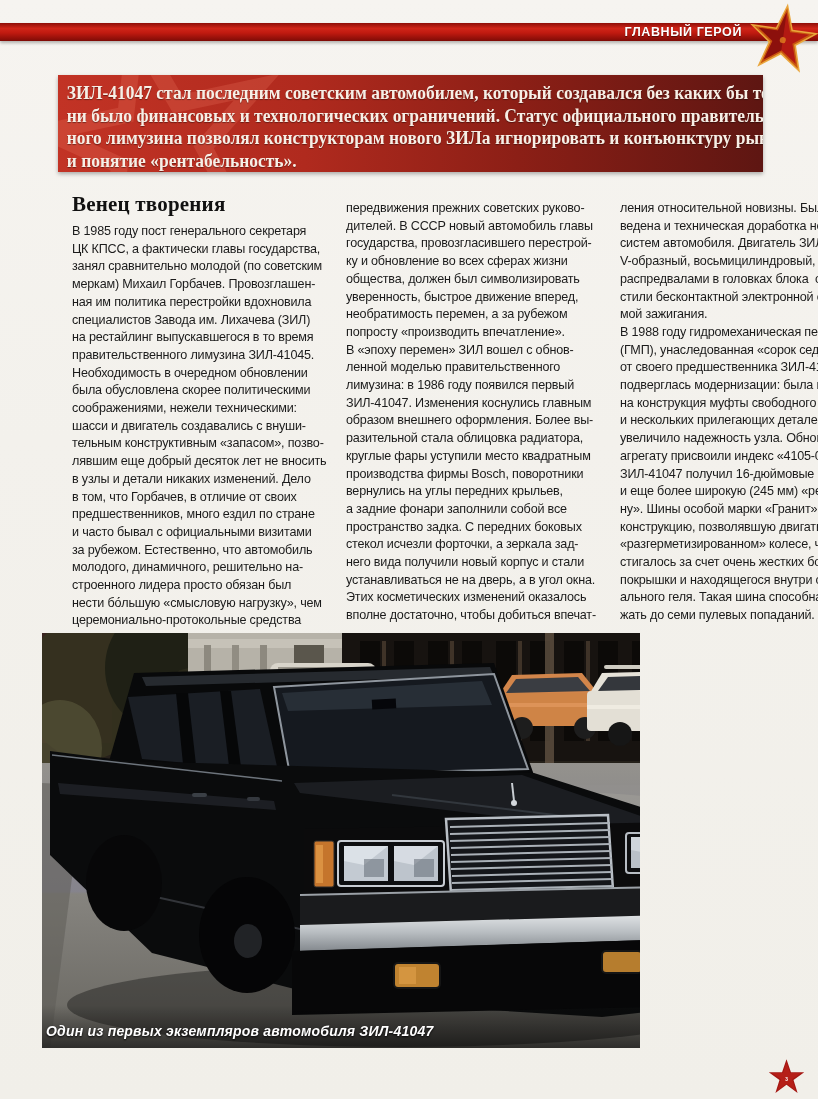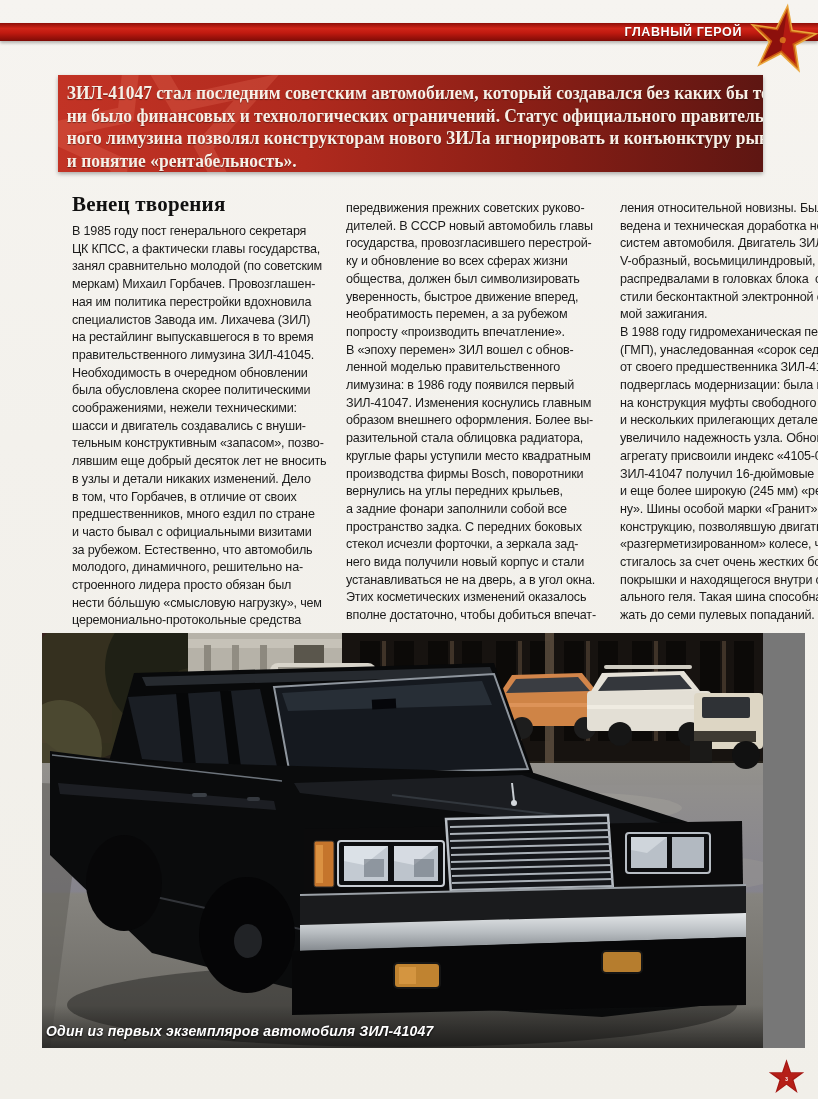--- a/index.html
+++ b/index.html
@@ -41,21 +41,21 @@
   .col.shift{padding-top:7px;}
   .article h2{
     margin:0 0 5px 0; font-family:"Liberation Serif", serif;
     font-size:21px; font-weight:bold; color:#111; letter-spacing:.2px;
   }
   .coltext{
     color:#1b1b1b; font-size:13.4px; line-height:17.7px; letter-spacing:-.2px;
     white-space:pre; transform:scaleX(.94); transform-origin:0 0;
   }
   
-  .photo{position:absolute; left:42px; top:633px; width:763px; height:415px; background:#777; overflow:hidden;}
+  .photo{position:absolute; left:42px; top:633px; width:598px; height:415px; background:#777; overflow:hidden;}
   .photo svg{display:block;}
   .photo-caption{
     position:absolute; left:4px; bottom:9px; color:#fff;
     font-style:italic; font-weight:bold; font-size:14px; letter-spacing:.2px;
     text-shadow:0 1px 2px rgba(0,0,0,.9);
   }
   
   .page-star{position:absolute; right:13px; top:1057px; width:37px; height:37px;}
   .page-star text{font-family:"Liberation Sans", sans-serif; font-size:13px; font-weight:bold; fill:#fff;}
 </style>

